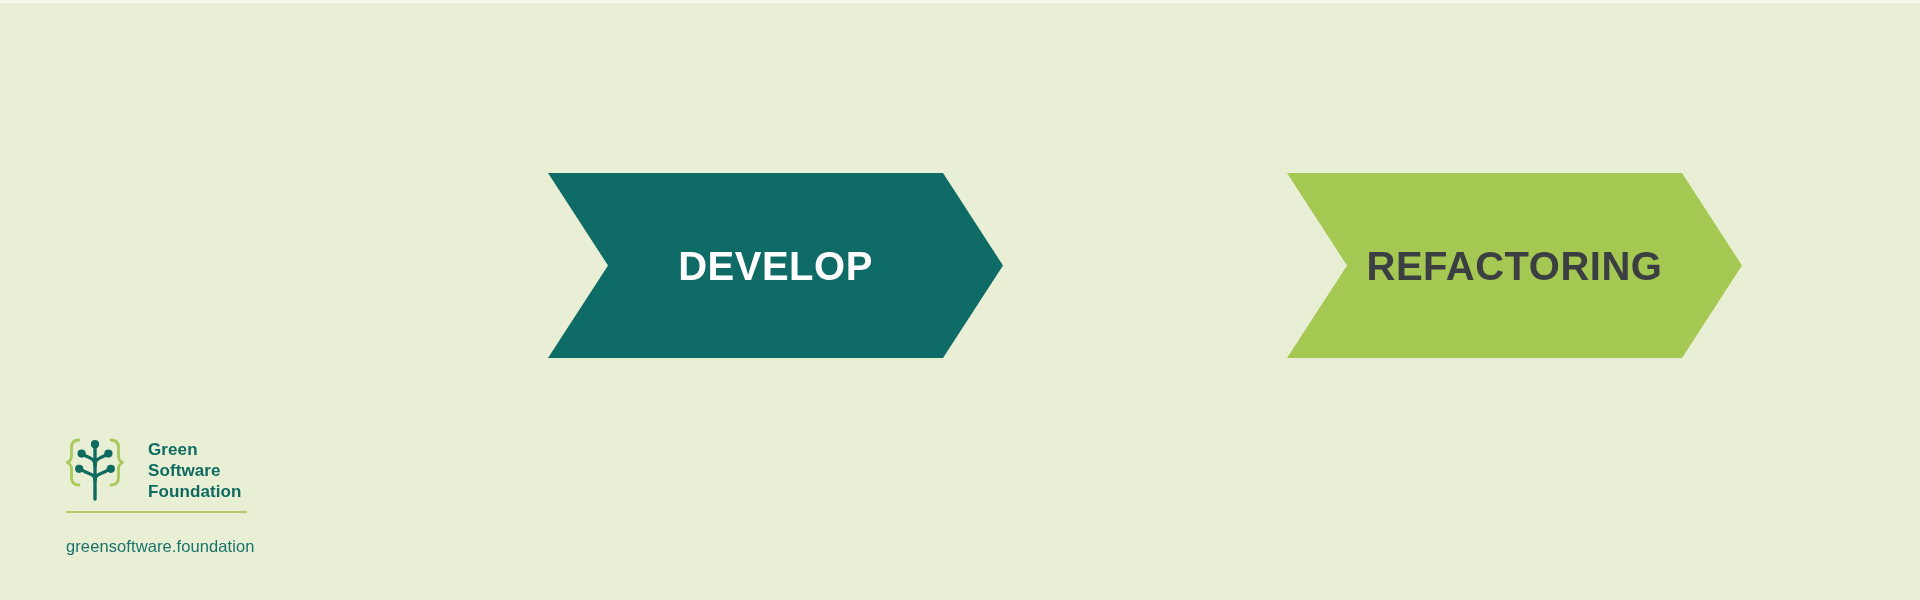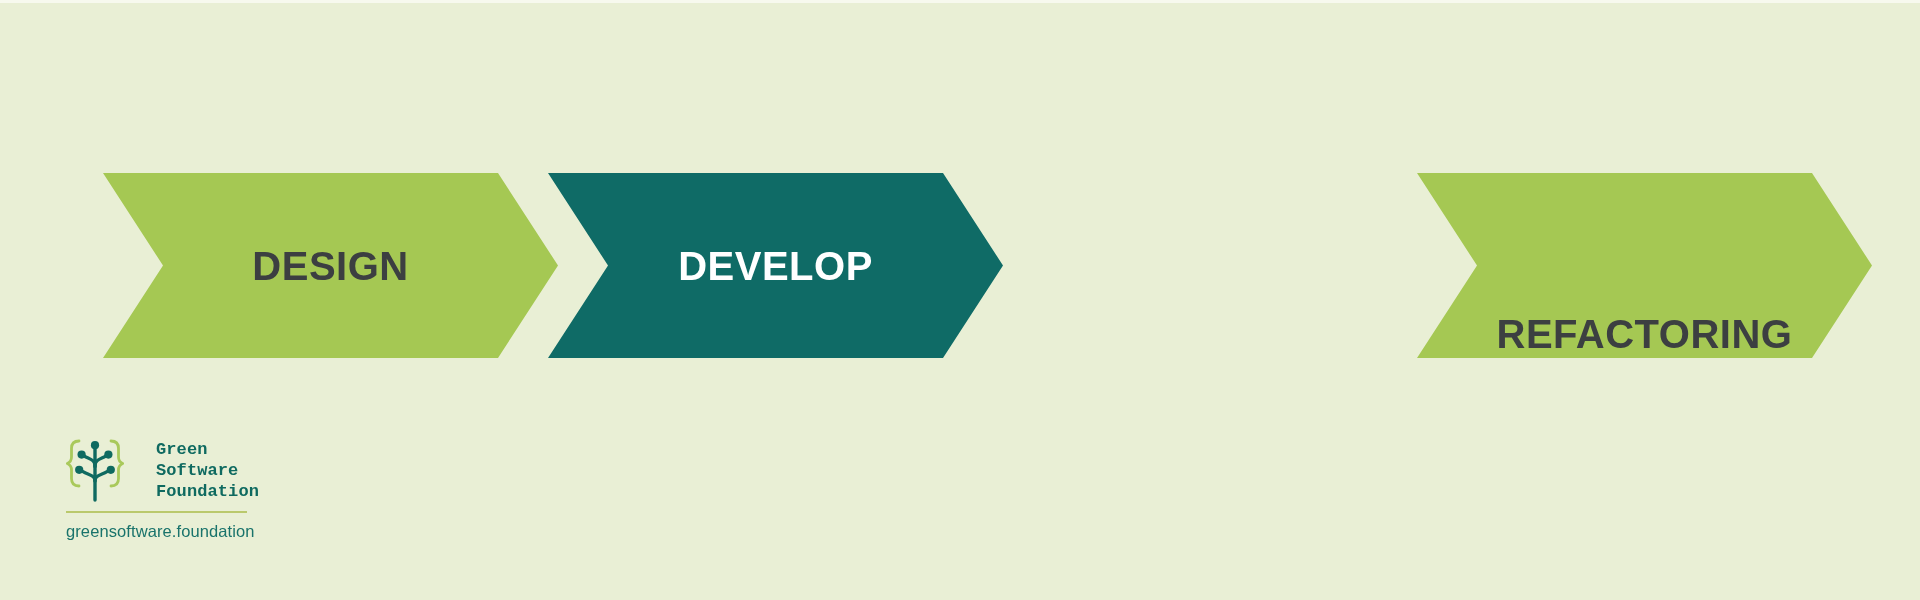--- a/index.html
+++ b/index.html
@@ -40,68 +40,63 @@
     font-size: 40px;
     line-height: 1.2;
     letter-spacing: 0.5px;
     clip-path: polygon(0 0, 395px 0, 100% 50%, 395px 100%, 0 100%, 60px 50%);
   }
   .chevron--green { background: #a5c853; color: #3c3f41; }
   .chevron--teal  { background: #0f6b66; color: #ffffff; }
   .pos-1 { left: 103px; }
   .pos-2 { left: 548px; }
   .pos-3 { left: 943px; }
-  .pos-4 { left: 1417px; justify-content: flex-end; }
+  .pos-4 { left: 1287px; }
   .chevron span { display: block; }
 
   .logo {
     position: absolute;
     left: 66px;
     top: 437px;
   }
   .logo-row {
     display: flex;
-    align-items: flex-end;
-    gap: 32px;
-    font-family: Liberation Mono, monospace;
+    align-items: flex-start;
+    gap: 24px;
   }
   .logo-icon { display: block; }
   .logo-wordmark {
     font-weight: bold;
     font-size: 17px;
     line-height: 21px;
     letter-spacing: 0.1px;
     color: #0f6a60;
     padding-top: 2px;
   }
   .logo-wordmark span { display: block; }
   .logo-divider {
     margin-top: 9px;
     width: 181px;
     height: 2px;
     background: #bac96c;
   }
   .logo-url {
-    margin-top: 9px;
+    margin-top: 24px;
     font-size: 16.5px;
     letter-spacing: 0.1px;
     color: #19736b;
   }
 </style>
 </head>
 <body>
 
 <div class="top-strip"></div>
 
 <div class="band">
 
-  <div class="chevron chevron--green pos-1">
-    <span>DESIGN</span>
-    <span></span>
-  </div>
 
   <div class="chevron chevron--teal pos-2">
     <span>DEVELOP</span>
   </div>
 
 
   <div class="chevron chevron--green pos-4">
     <span>REFACTORING</span>
     <span></span>
   </div>

